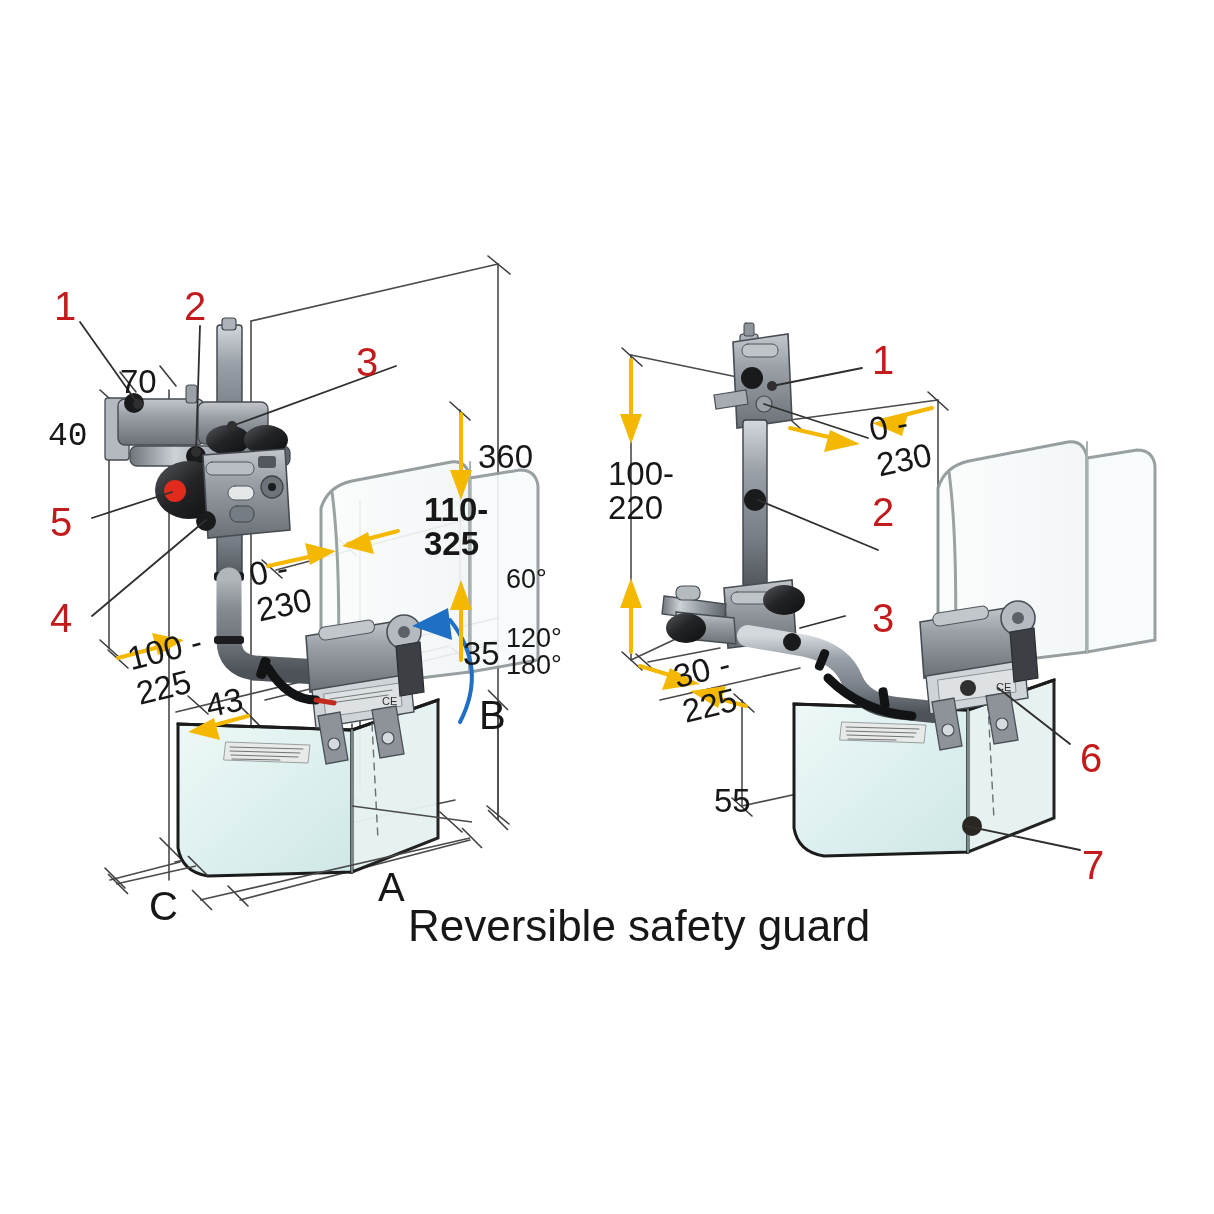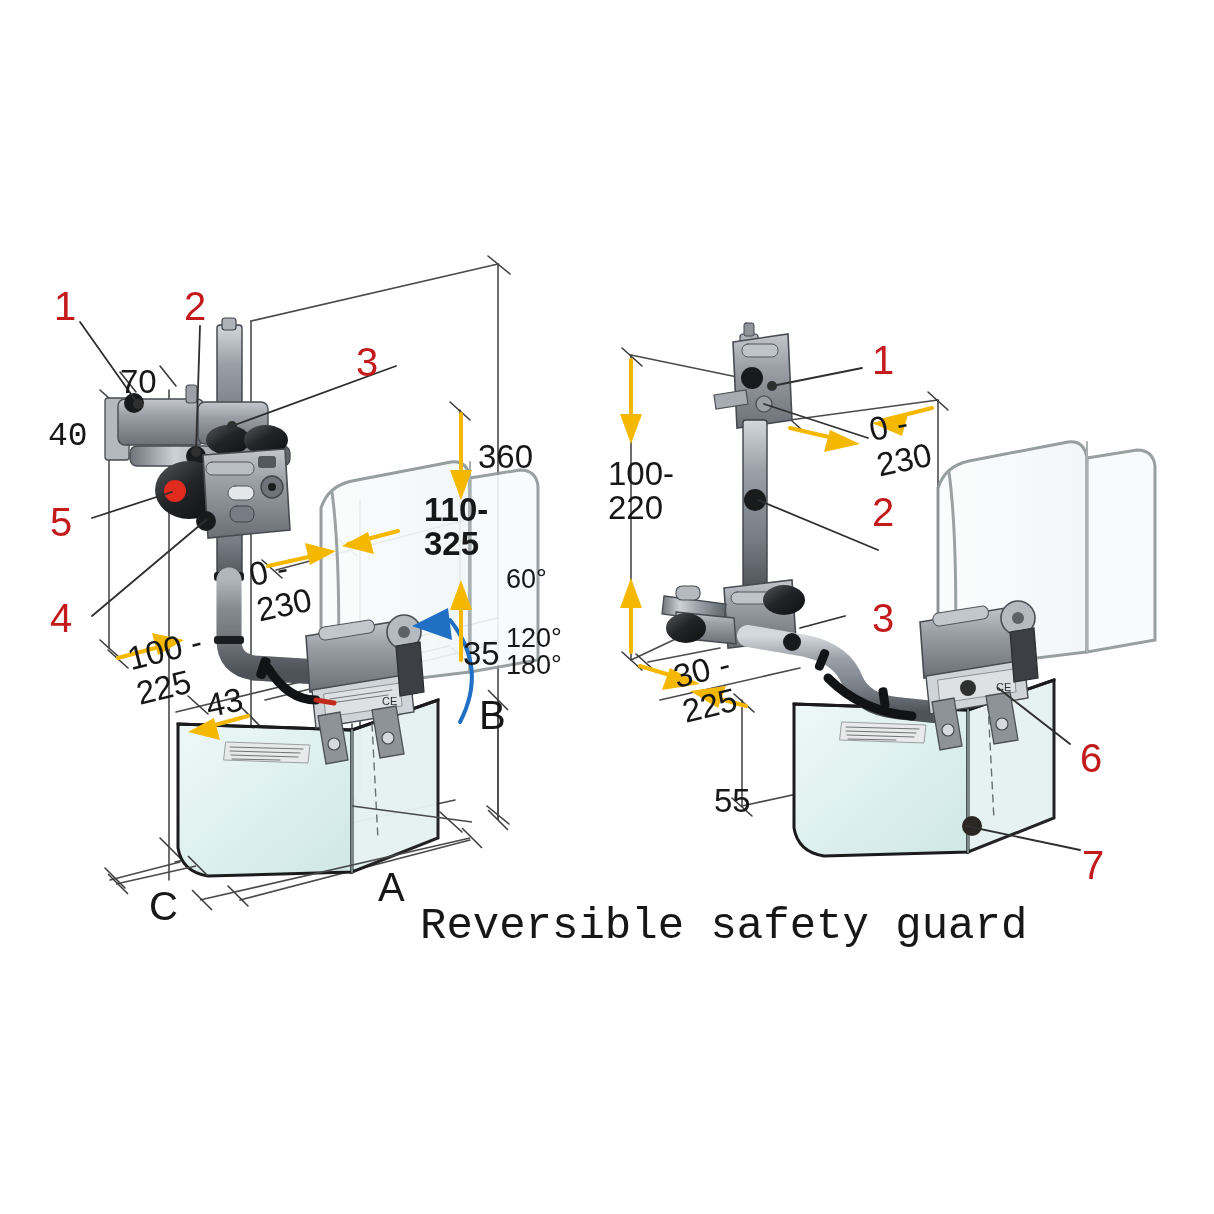--- a/index.html
+++ b/index.html
@@ -424,15 +424,15 @@
     <div>230</div>
   </div>
 
   <div class="lbl dim two rot-2" style="left:670px; top:660px;">
     <div>30 -</div>
     <div>225</div>
   </div>
 
   <div class="lbl dim" style="left:714px; top:740px;margin-top:44px;">55</div>
 
-  <div class="lbl caption" style="left:420px; top:903px;font-family:Liberation Mono, monospace;">Reversible safety guard</div>
+  <div class="lbl caption" style="left:408px; top:903px;">Reversible safety guard</div>
 
 </div>
 
 </body></html>

